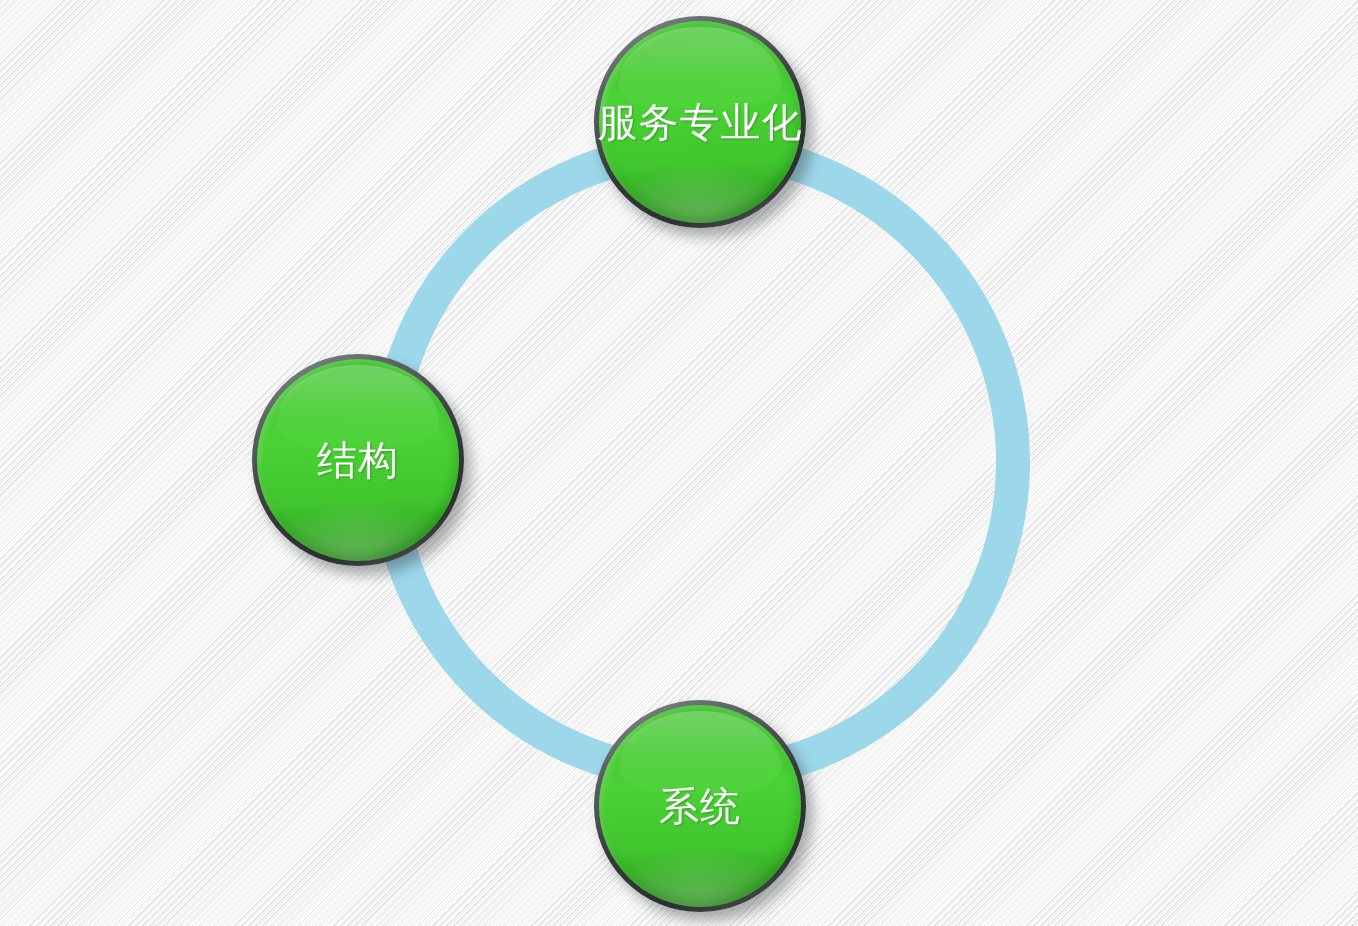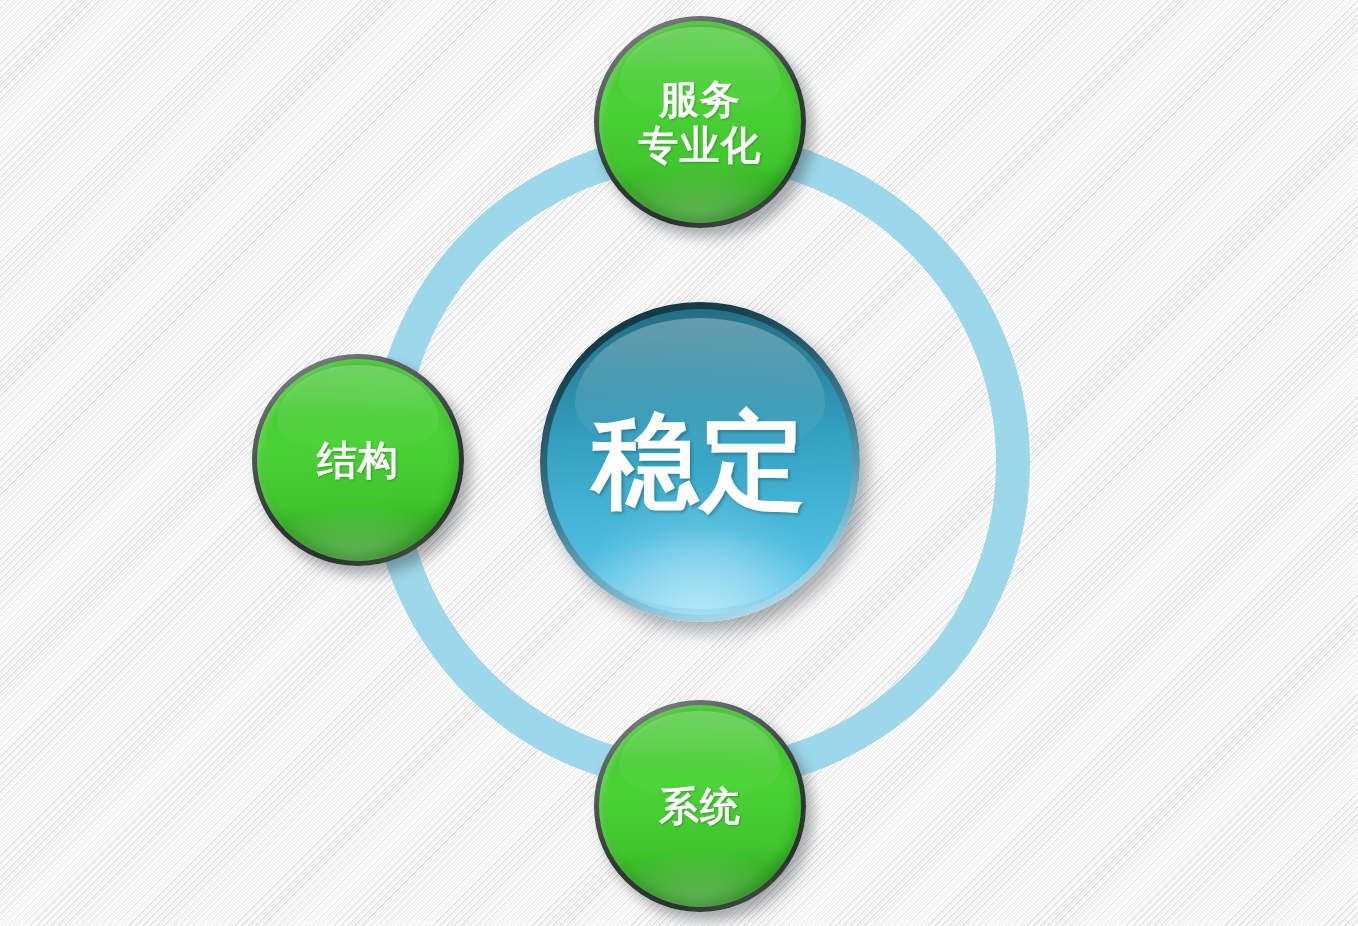--- a/index.html
+++ b/index.html
@@ -156,59 +156,49 @@
     border-radius: 50%;
     box-shadow: inset 2px 3px 6px rgba(255,255,255,0.22),
                 inset -3px -5px 10px rgba(18,95,10,0.30);
     pointer-events: none;
   }
   .node-label {
     position: absolute;
     left: 0; top: 0;
     width: 100%; height: 100%;
     display: flex;
-    flex-direction: column;
+    flex-direction: row;
     align-items: center;
     justify-content: center;
     color: #ffffff;
     font-family: "DejaVu Serif", "Liberation Serif", serif;
     font-size: 40px;
     line-height: 1.16;
     letter-spacing: 1px;
     text-shadow: 1px 1px 2px rgba(20,70,15,0.35);
     z-index: 3;
     white-space: nowrap;
-    font-weight: bold;
   }
   .node-label .ln2 { margin-top: 0; }
 
   
   .node-top    { left: 594px; top: 16px; }
   .node-right  { left: 932px; top: 354px; }
   .node-bottom { left: 594px; top: 700px; }
   .node-left   { left: 252px; top: 354px; }
 </style>
 </head>
 <body>
 
 <div id="stage">
 
   <svg class="ring-layer" viewBox="0 0 1358 926">
     <circle cx="700" cy="462" r="313" fill="none" stroke="#9dd8ea" stroke-width="34"></circle>
   </svg>
 
-  <div class="hub">
-    <div class="hub-shadow"></div>
-    <div class="hub-rim"></div>
-    <div class="hub-face">
-      <div class="hub-gloss"></div>
-      <div class="hub-glow"></div>
-    </div>
-    <div class="hub-label">稳定</div>
-  </div>
 
   <div class="node node-top">
     <div class="node-shadow"></div>
     <div class="node-rim"></div>
     <div class="node-face">
       <div class="node-gloss"></div>
     </div>
     <div class="node-edgelight"></div>
     <div class="node-label">
       <span class="ln1">服务</span>

